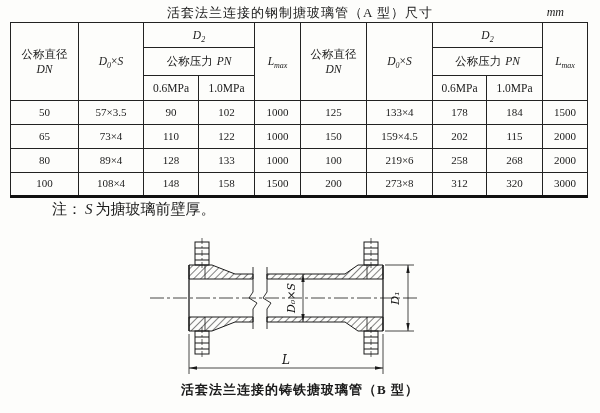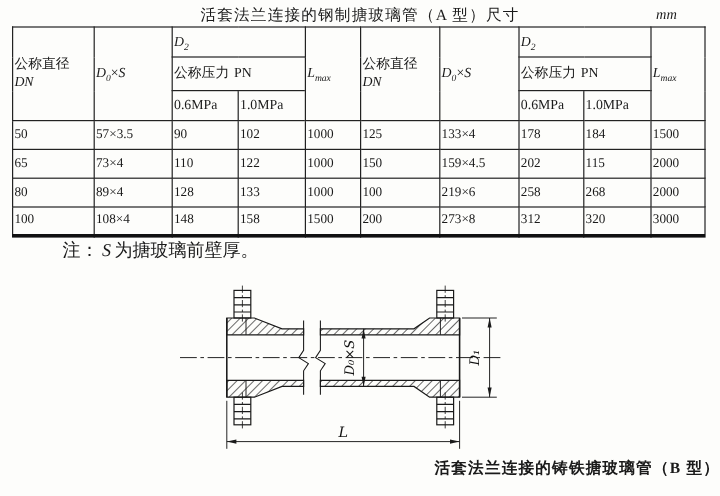--- a/index.html
+++ b/index.html
@@ -24,46 +24,46 @@
     border-collapse:collapse;
     margin-left:10px;
     width:577px;
     table-layout:fixed;
     border:1.6px solid #111;
     border-bottom:3px solid #111;
     font-size:11px;
   }
   table.dim td{
     border:1px solid #222;
-    text-align:left;
+    text-align:center;
     vertical-align:middle;
     padding:0 1px;
     line-height:1.25;
   }
   td.divider{border-left:3px double #111;}
   tr.h1{height:25px;}
   tr.h2{height:28px;}
   tr.h3{height:25px;}
   tr.data{height:24px;padding-left:25px;}
   .hdr{font-size:11.5px;}
   .it{font-style:italic;}
   sub.sb{font-size:8px;font-style:italic;line-height:0;}
-  .pn-en{margin-left:4px;}
+  .pn-en{font-style:italic;margin-left:4px;}
   .note{
     height:18px;line-height:18px;padding-left:52px;font-size:15px;margin-top:2px;
   }
   .note .it{margin:0 3px;}
   svg.fig{display:block;}
   svg.fig text{
     font-family:"DejaVu Serif","Liberation Serif",serif;
     font-style:italic;
     fill:#111;
   }
   .caption{
-    text-align:right;font-weight:bold;font-size:13px;letter-spacing:1px;margin-top:3px;
+    text-align:center;font-weight:bold;font-size:13px;letter-spacing:1px;margin-top:3px;
   }
 </style>
 </head>
 <body>
 
 <div>
 
   <div class="title-row">
     <div class="doc-title">活套法兰连接的钢制搪玻璃管（A 型）尺寸</div>
     <div class="unit">mm</div>

